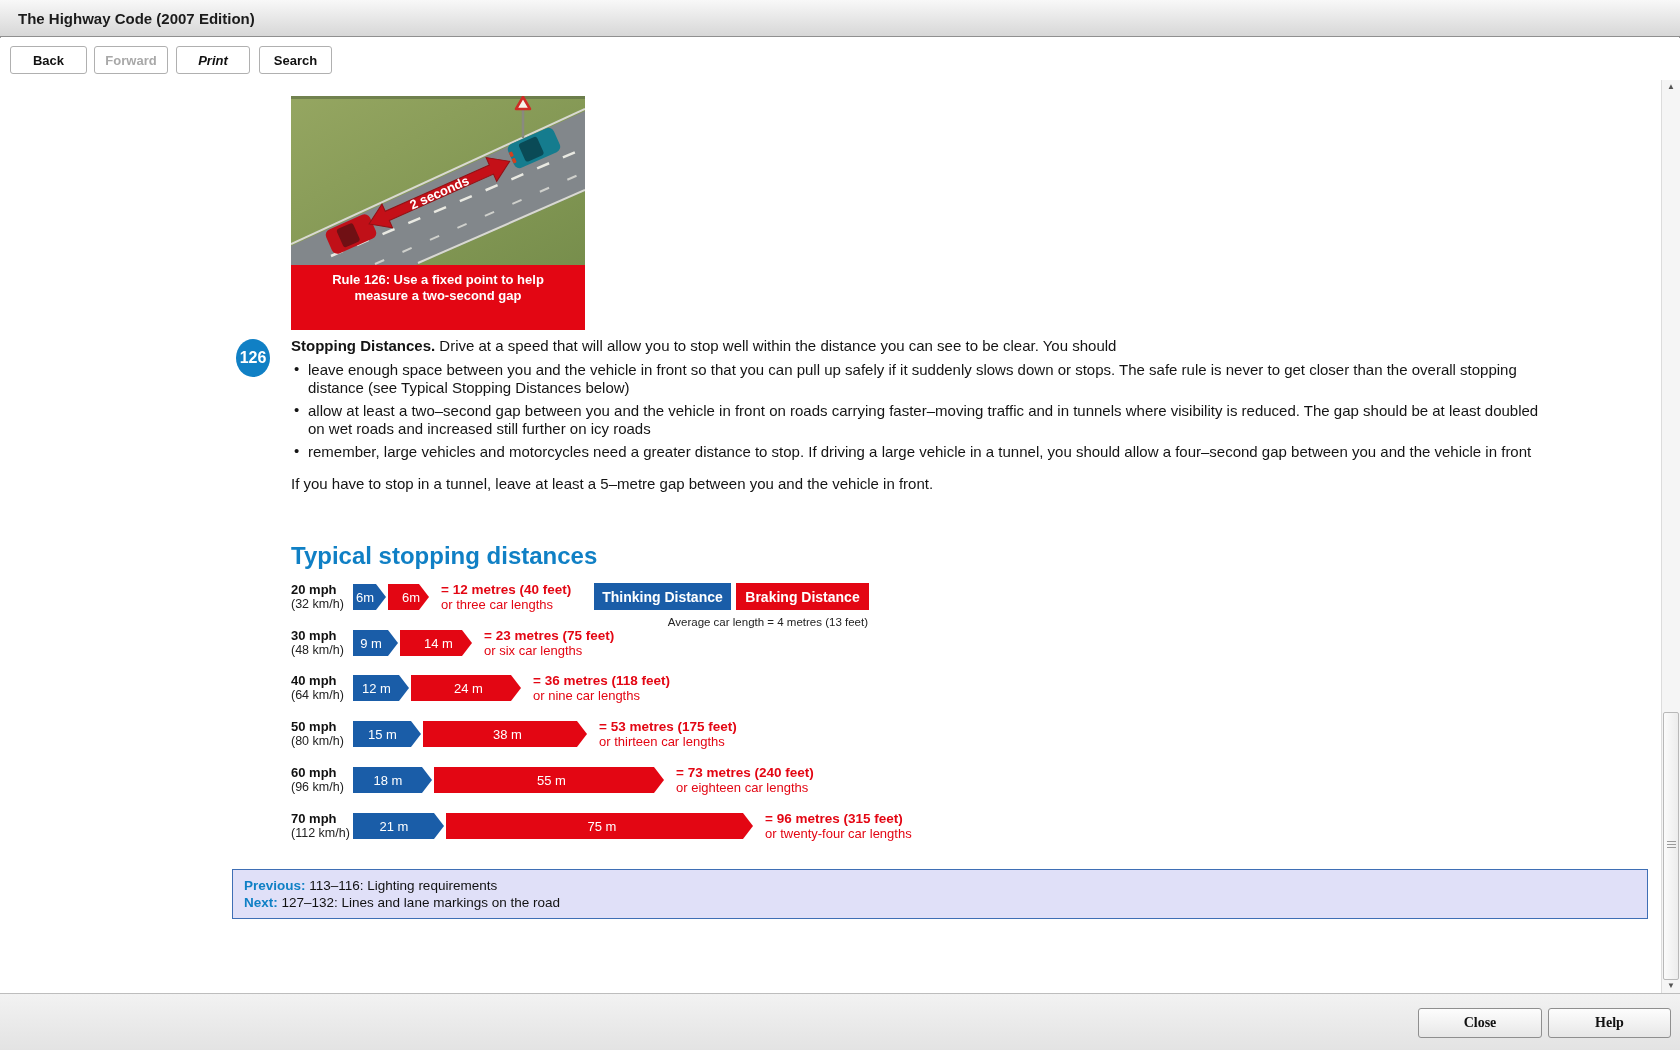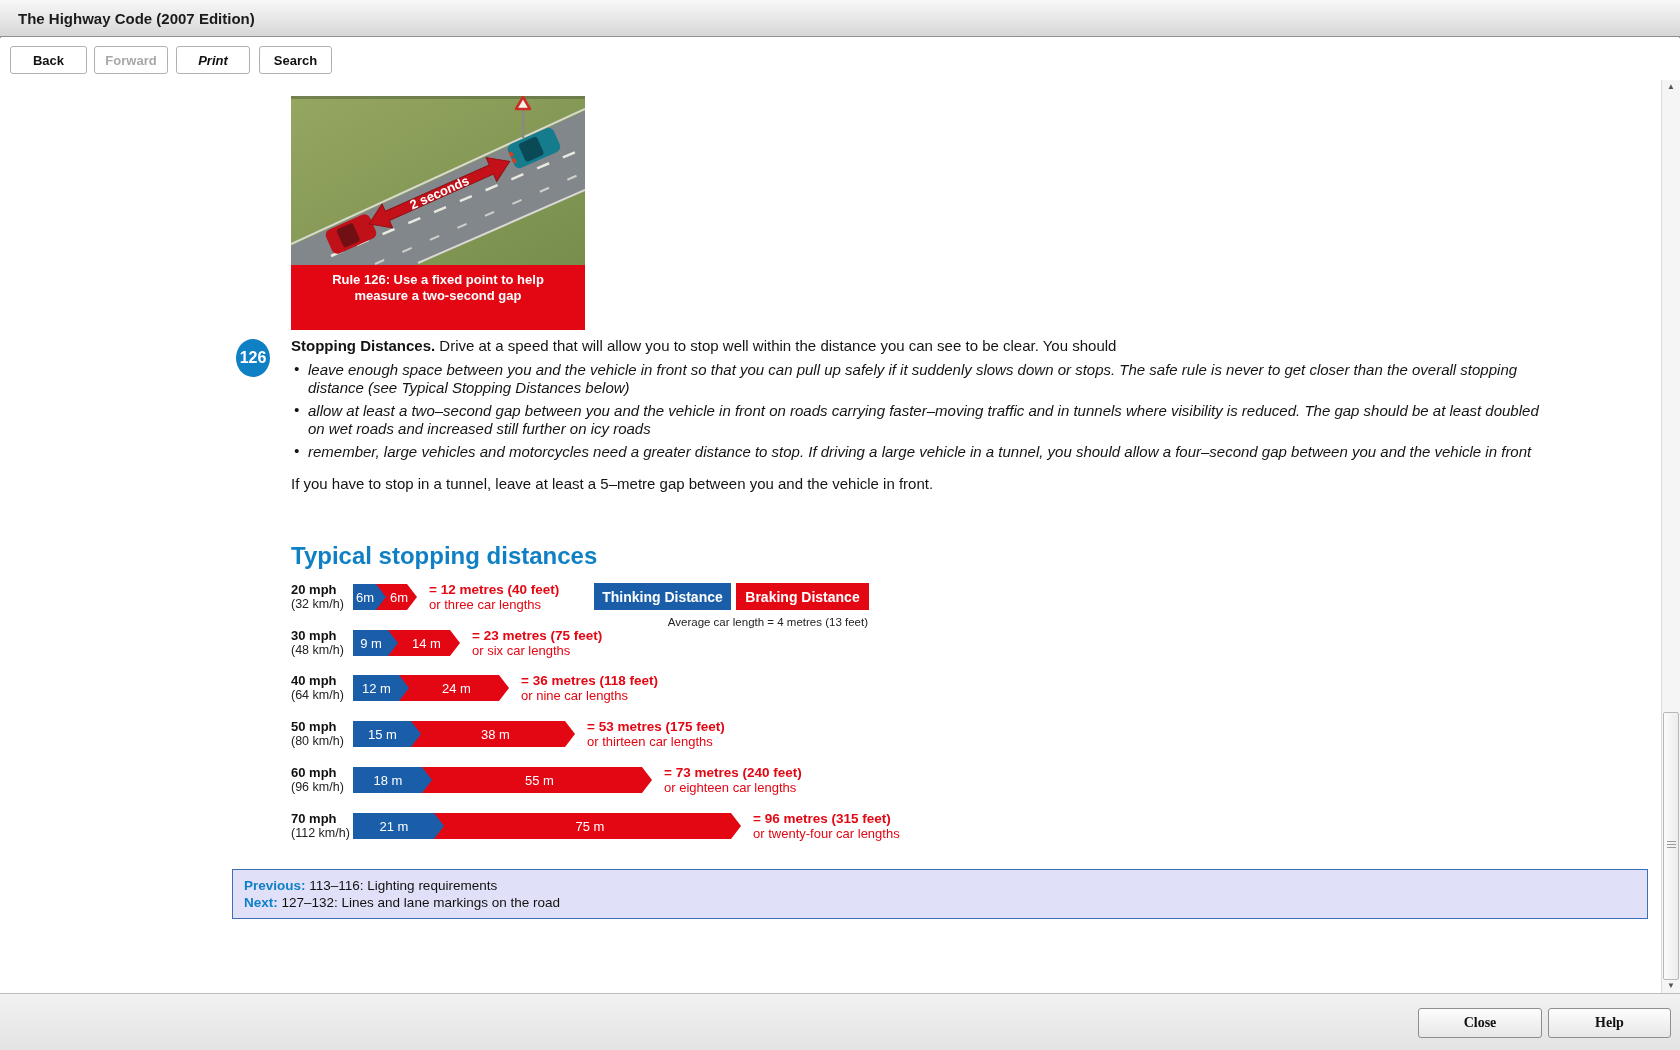--- a/index.html
+++ b/index.html
@@ -27,31 +27,31 @@
   .illus{position:absolute;left:291px;top:16px;width:294px;height:234px;}
   .illus-caption{position:absolute;left:0;top:169px;width:294px;height:65px;background:#e30613;
     color:#fff;font-weight:bold;font-size:13px;line-height:16px;text-align:center;
     box-sizing:border-box;padding-top:7px;}
   
   .badge{position:absolute;left:236px;top:259px;width:34px;height:38px;background:#1080c5;border-radius:50%;
     color:#fff;font-weight:bold;font-size:16px;text-align:center;line-height:38px;}
   .ruletext{position:absolute;left:291px;top:257px;width:1248px;font-size:15px;line-height:18px;color:#141414;}
   .ruletext .lead{margin:0 0 6px 0;}
   .ruletext ul{margin:0;padding:0;list-style:none;}
-  .ruletext li{position:relative;padding-left:17px;margin-bottom:5px;font-style:italic;}
+  .ruletext li{position:relative;padding-left:17px;margin-bottom:5px;}
   .ruletext li::before{content:"\2022";position:absolute;left:3px;top:-1px;font-size:15px;}
   .ruletext .closing{margin:14px 0 0 0;}
   
   .tsd-heading{position:absolute;left:291px;top:462px;font-size:24px;font-weight:bold;color:#1080c5;}
   .tsd-rows{position:absolute;left:291px;top:501px;width:920px;height:270px;}
   .tsd-row{position:absolute;left:0;display:flex;align-items:center;height:32px;}
   .tsd-label{width:62px;flex:none;}
   .tsd-speed{font-size:13px;font-weight:bold;color:#111;line-height:15px;white-space:nowrap;}
   .tsd-kmh{font-size:12.5px;color:#222;line-height:15px;white-space:nowrap;}
-  .tsd-arrows{display:flex;align-items:flex-start;flex:none;}
+  .tsd-arrows{display:flex;align-items:flex-start;flex:none;gap:12px;}
   .arrow{height:26px;display:flex;align-items:center;justify-content:center;color:#fff;font-size:13px;
     box-sizing:border-box;white-space:nowrap;}
   .arrow.blue{background:#1a5da8;position:relative;z-index:1;padding-right:9px;
     clip-path:polygon(0 0,calc(100% - 10px) 0,100% 50%,calc(100% - 10px) 100%,0 100%);}
   .arrow.red{background:#e30613;margin-left:-10px;padding-left:14px;padding-right:9px;
     clip-path:polygon(0 0,calc(100% - 10px) 0,100% 50%,calc(100% - 10px) 100%,0 100%);}
   .tsd-totals{margin-left:12px;color:#e30613;flex:none;white-space:nowrap;}
   .tsd-total{font-size:13.5px;font-weight:bold;line-height:15px;}
   .tsd-cars{font-size:13px;line-height:15px;}
   .legend{position:absolute;left:594px;top:503px;display:flex;gap:5px;}

